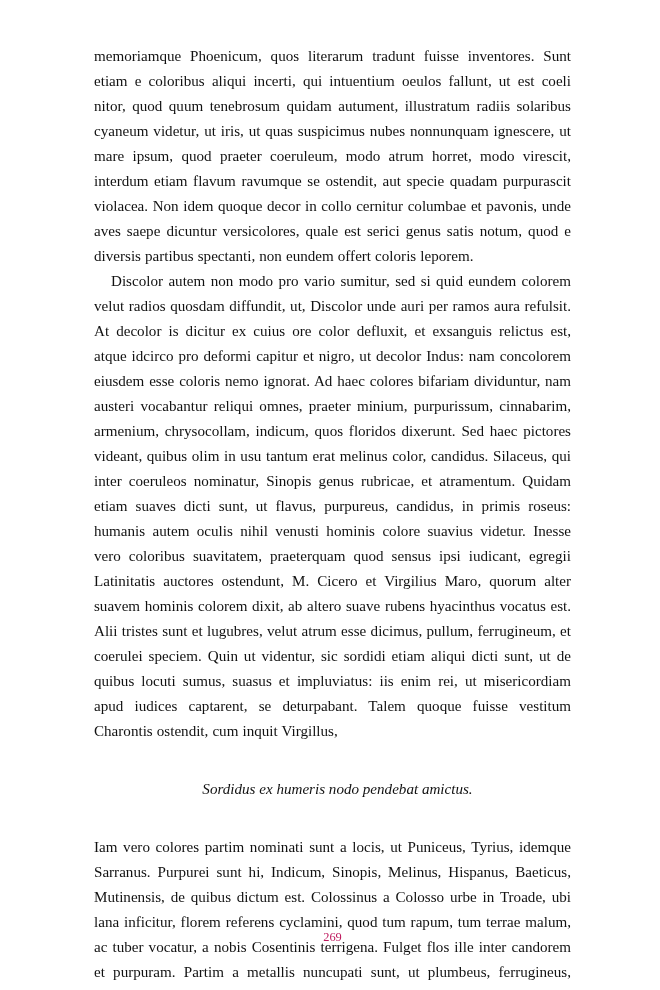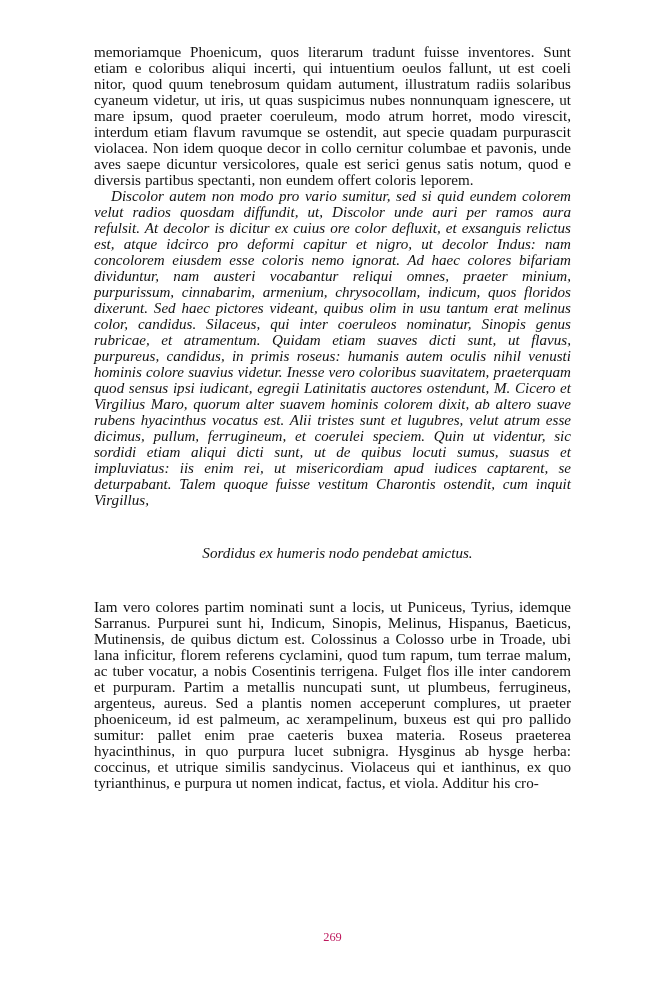--- a/index.html
+++ b/index.html
@@ -23,30 +23,29 @@
   }
   .text-block {
     position: absolute;
     left: 94px;
     top: 44px;
     width: 477px;
   }
   p.body-par {
     margin: 0;
     font-size: 15.1px;
-    line-height: 16px;
+    line-height: 25px;
     text-align: justify;
     text-justify: inter-word;
     hyphens: none;
     -webkit-hyphens: none;
     word-spacing: 0.02em;
   }
   p.body-par.indented {
     text-indent: 17px;
-    font-style: italic;
   }
   .verse {
     margin: 12px;
     font-size: 15.1px;
     line-height: 19.55px;
     font-style: italic;
     text-align: center;
     padding-left: 10px;
   }
   .spacer-verse-before { height: 24px; }

